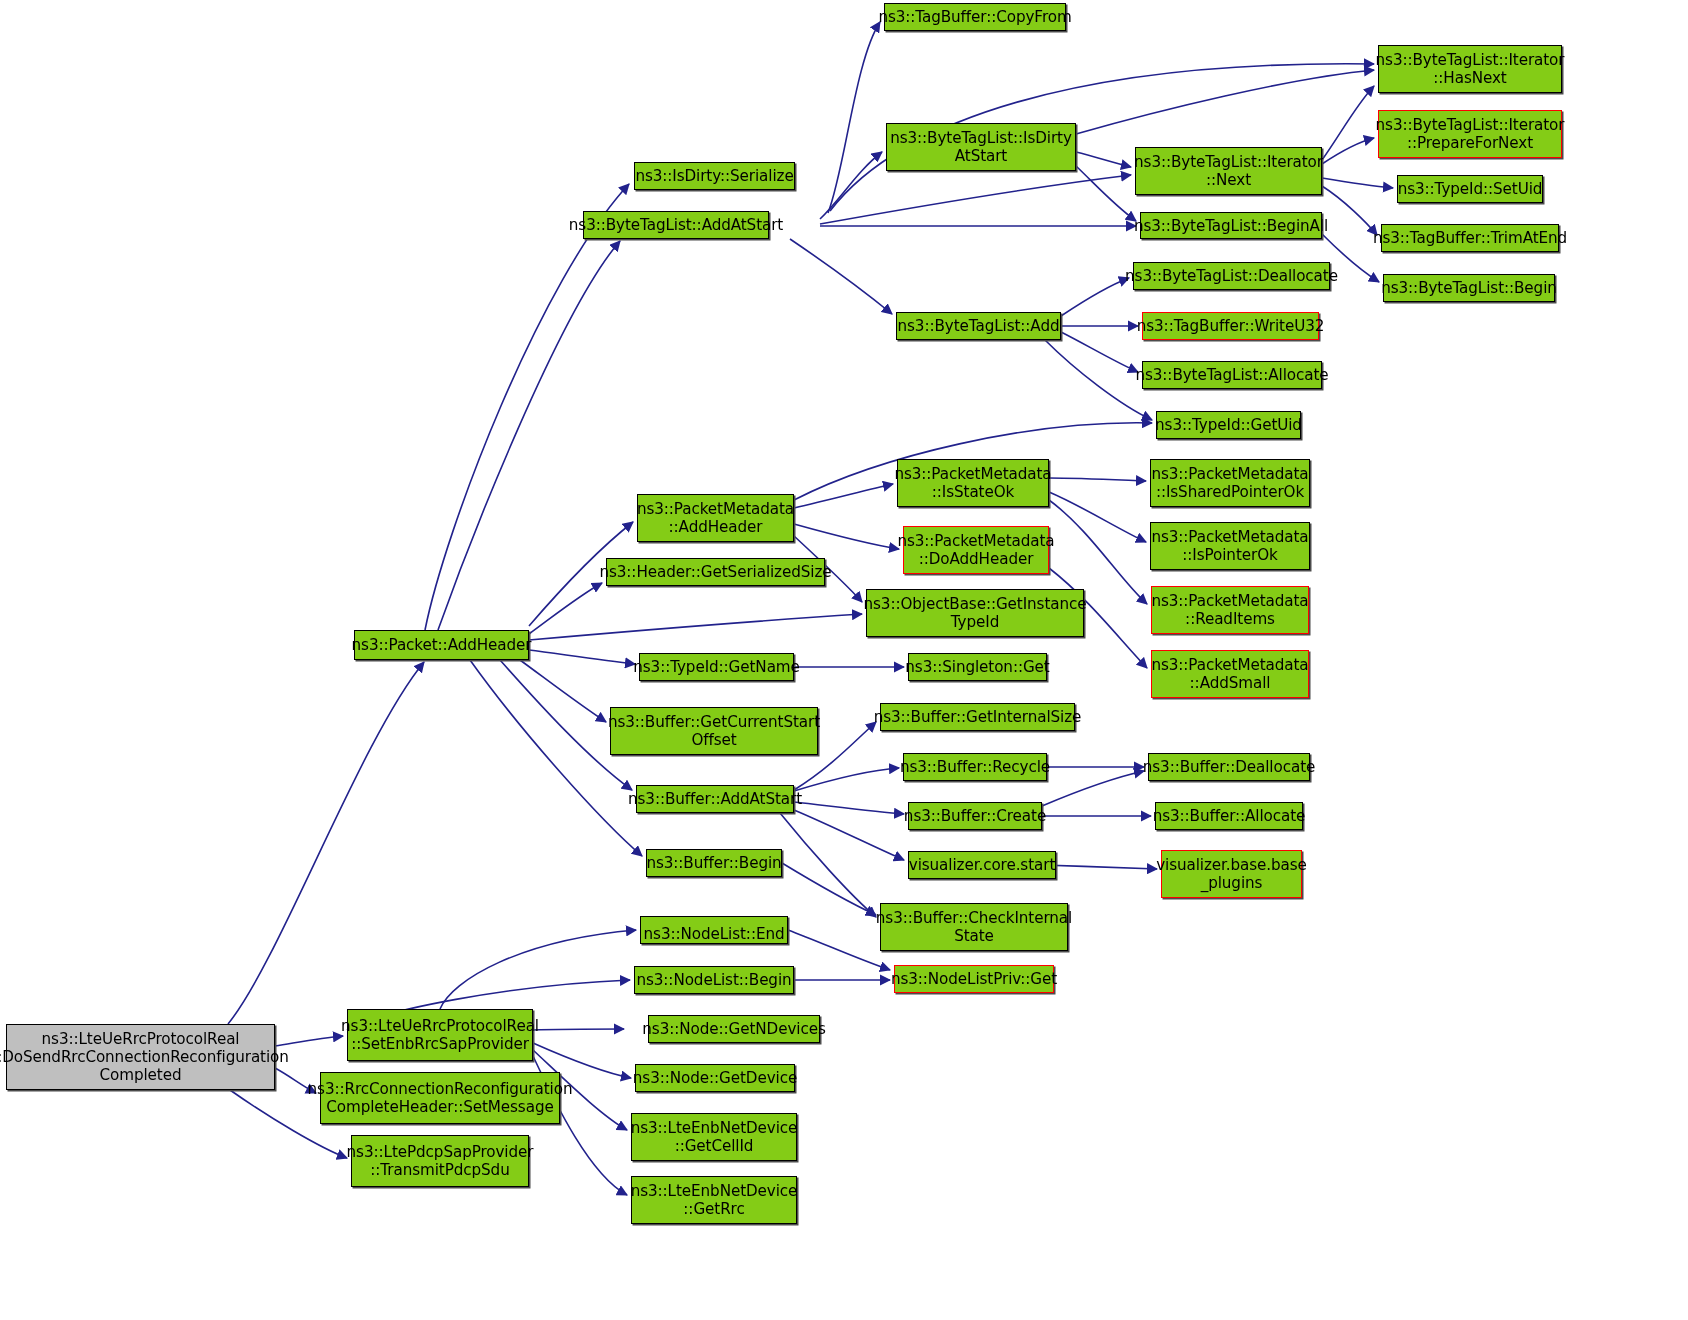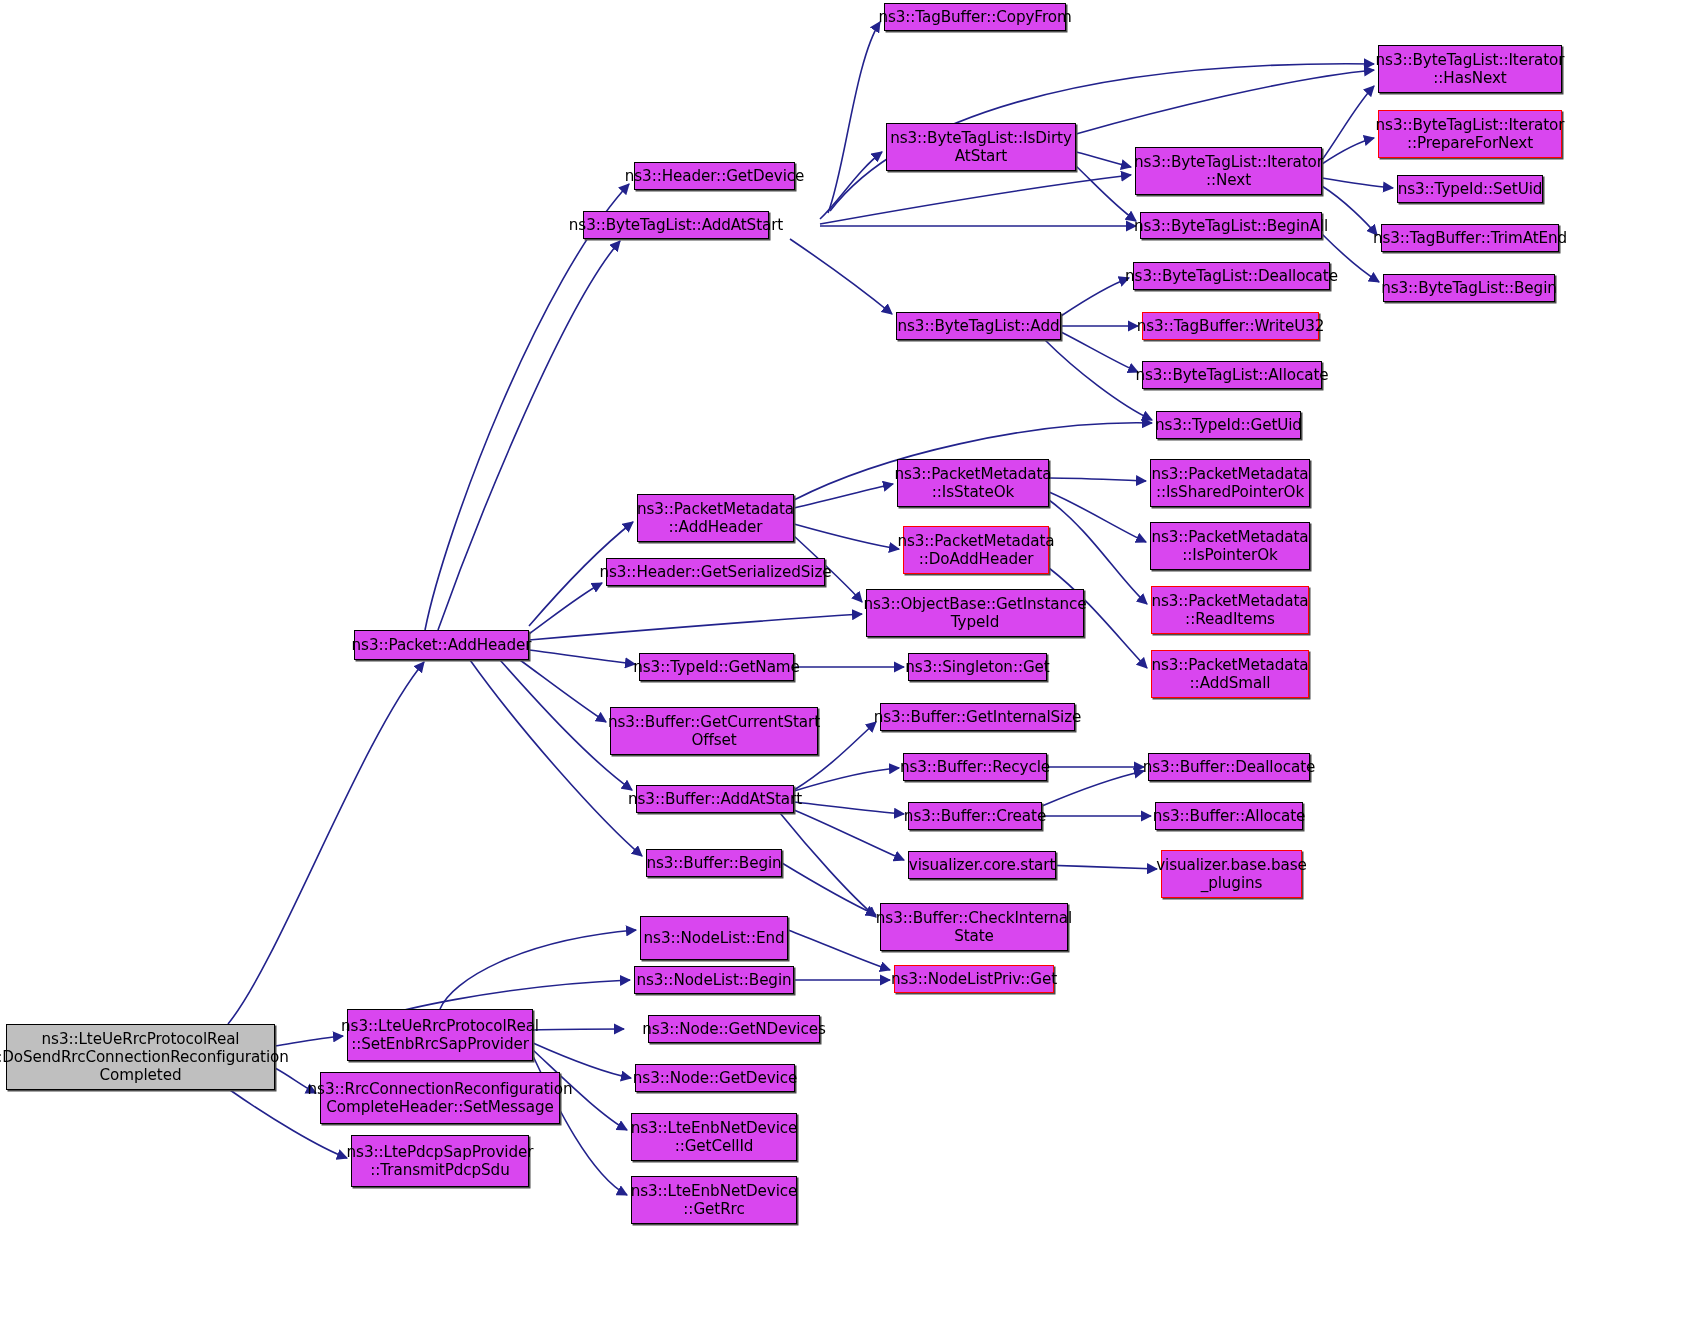--- a/index.html
+++ b/index.html
@@ -23,21 +23,21 @@
     height: 1320px;
     pointer-events: none;
   }
   .node {
     position: absolute;
     box-sizing: border-box;
     display: flex;
     align-items: center;
     justify-content: center;
     text-align: center;
-    background: #d946ef;
+    background: #84cc16;
     border: 1px solid #000000;
     color: #000000;
     font-size: 15.2px;
     line-height: 18px;
     letter-spacing: -0.1px;
     white-space: pre-line;
     box-shadow: 1.5px 1.5px 0 0 #4d4d4d;
     z-index: 3;
   }
   .node.red {
@@ -127,21 +127,21 @@
       <div class="node root" style="left: 6px; top: 1024px; width: 269px; height: 66px;"><span>ns3::LteUeRrcProtocolReal
 ::DoSendRrcConnectionReconfiguration
 Completed</span></div>
       <div class="node" style="left: 347px; top: 1009px; width: 186px; height: 52px;"><span>ns3::LteUeRrcProtocolReal
 ::SetEnbRrcSapProvider</span></div>
       <div class="node" style="left: 320px; top: 1072px; width: 240px; height: 52px;"><span>ns3::RrcConnectionReconfiguration
 CompleteHeader::SetMessage</span></div>
       <div class="node" style="left: 351px; top: 1135px; width: 178px; height: 52px;"><span>ns3::LtePdcpSapProvider
 ::TransmitPdcpSdu</span></div>
       <div class="node" style="left: 354px; top: 630px; width: 175px; height: 30px;"><span>ns3::Packet::AddHeader</span></div>
-      <div class="node" style="left: 634px; top: 162px; width: 161px; height: 28px;"><span>ns3::Header::GetDevice</span></div>
+      <div class="node" style="left: 634px; top: 162px; width: 161px; height: 28px;"><span>ns3::IsDirty::Serialize</span></div>
       <div class="node" style="left: 583px; top: 211px; width: 186px; height: 28px;"><span>ns3::ByteTagList::AddAtStart</span></div>
       <div class="node" style="left: 884px; top: 3px; width: 182px; height: 28px;"><span>ns3::TagBuffer::CopyFrom</span></div>
       <div class="node" style="left: 886px; top: 123px; width: 190px; height: 48px;"><span>ns3::ByteTagList::IsDirty
 AtStart</span></div>
       <div class="node" style="left: 1378px; top: 45px; width: 184px; height: 48px;"><span>ns3::ByteTagList::Iterator
 ::HasNext</span></div>
       <div class="node red" style="left: 1378px; top: 110px; width: 184px; height: 48px;"><span>ns3::ByteTagList::Iterator
 ::PrepareForNext</span></div>
       <div class="node" style="left: 1135px; top: 147px; width: 187px; height: 48px;"><span>ns3::ByteTagList::Iterator
 ::Next</span></div>
@@ -180,21 +180,21 @@
       <div class="node" style="left: 903px; top: 753px; width: 144px; height: 28px;"><span>ns3::Buffer::Recycle</span></div>
       <div class="node" style="left: 1148px; top: 753px; width: 162px; height: 28px;"><span>ns3::Buffer::Deallocate</span></div>
       <div class="node" style="left: 908px; top: 802px; width: 134px; height: 28px;"><span>ns3::Buffer::Create</span></div>
       <div class="node" style="left: 1155px; top: 802px; width: 148px; height: 28px;"><span>ns3::Buffer::Allocate</span></div>
       <div class="node" style="left: 908px; top: 851px; width: 148px; height: 28px;"><span>visualizer.core.start</span></div>
       <div class="node red" style="left: 1161px; top: 850px; width: 141px; height: 48px;"><span>visualizer.base.base
 _plugins</span></div>
       <div class="node" style="left: 646px; top: 849px; width: 136px; height: 28px;"><span>ns3::Buffer::Begin</span></div>
       <div class="node" style="left: 880px; top: 903px; width: 188px; height: 48px;"><span>ns3::Buffer::CheckInternal
 State</span></div>
-      <div class="node" style="left: 640px; top: 916px; width: 148px; height: 44px;"><span>ns3::NodeList::End</span></div>
+      <div class="node" style="left: 640px; top: 916px; width: 148px; height: 28px; align-items: flex-end;"><span>ns3::NodeList::End</span></div>
       <div class="node" style="left: 634px; top: 966px; width: 160px; height: 28px;"><span>ns3::NodeList::Begin</span></div>
       <div class="node red" style="left: 894px; top: 965px; width: 160px; height: 28px;"><span>ns3::NodeListPriv::Get</span></div>
       <div class="node" style="left: 648px; top: 1015px; width: 172px; height: 28px;"><span>ns3::Node::GetNDevices</span></div>
       <div class="node" style="left: 635px; top: 1064px; width: 160px; height: 28px;"><span>ns3::Node::GetDevice</span></div>
       <div class="node" style="left: 631px; top: 1113px; width: 166px; height: 48px;"><span>ns3::LteEnbNetDevice
 ::GetCellId</span></div>
       <div class="node" style="left: 631px; top: 1176px; width: 166px; height: 48px;"><span>ns3::LteEnbNetDevice
 ::GetRrc</span></div>
     </div>
 </div>

